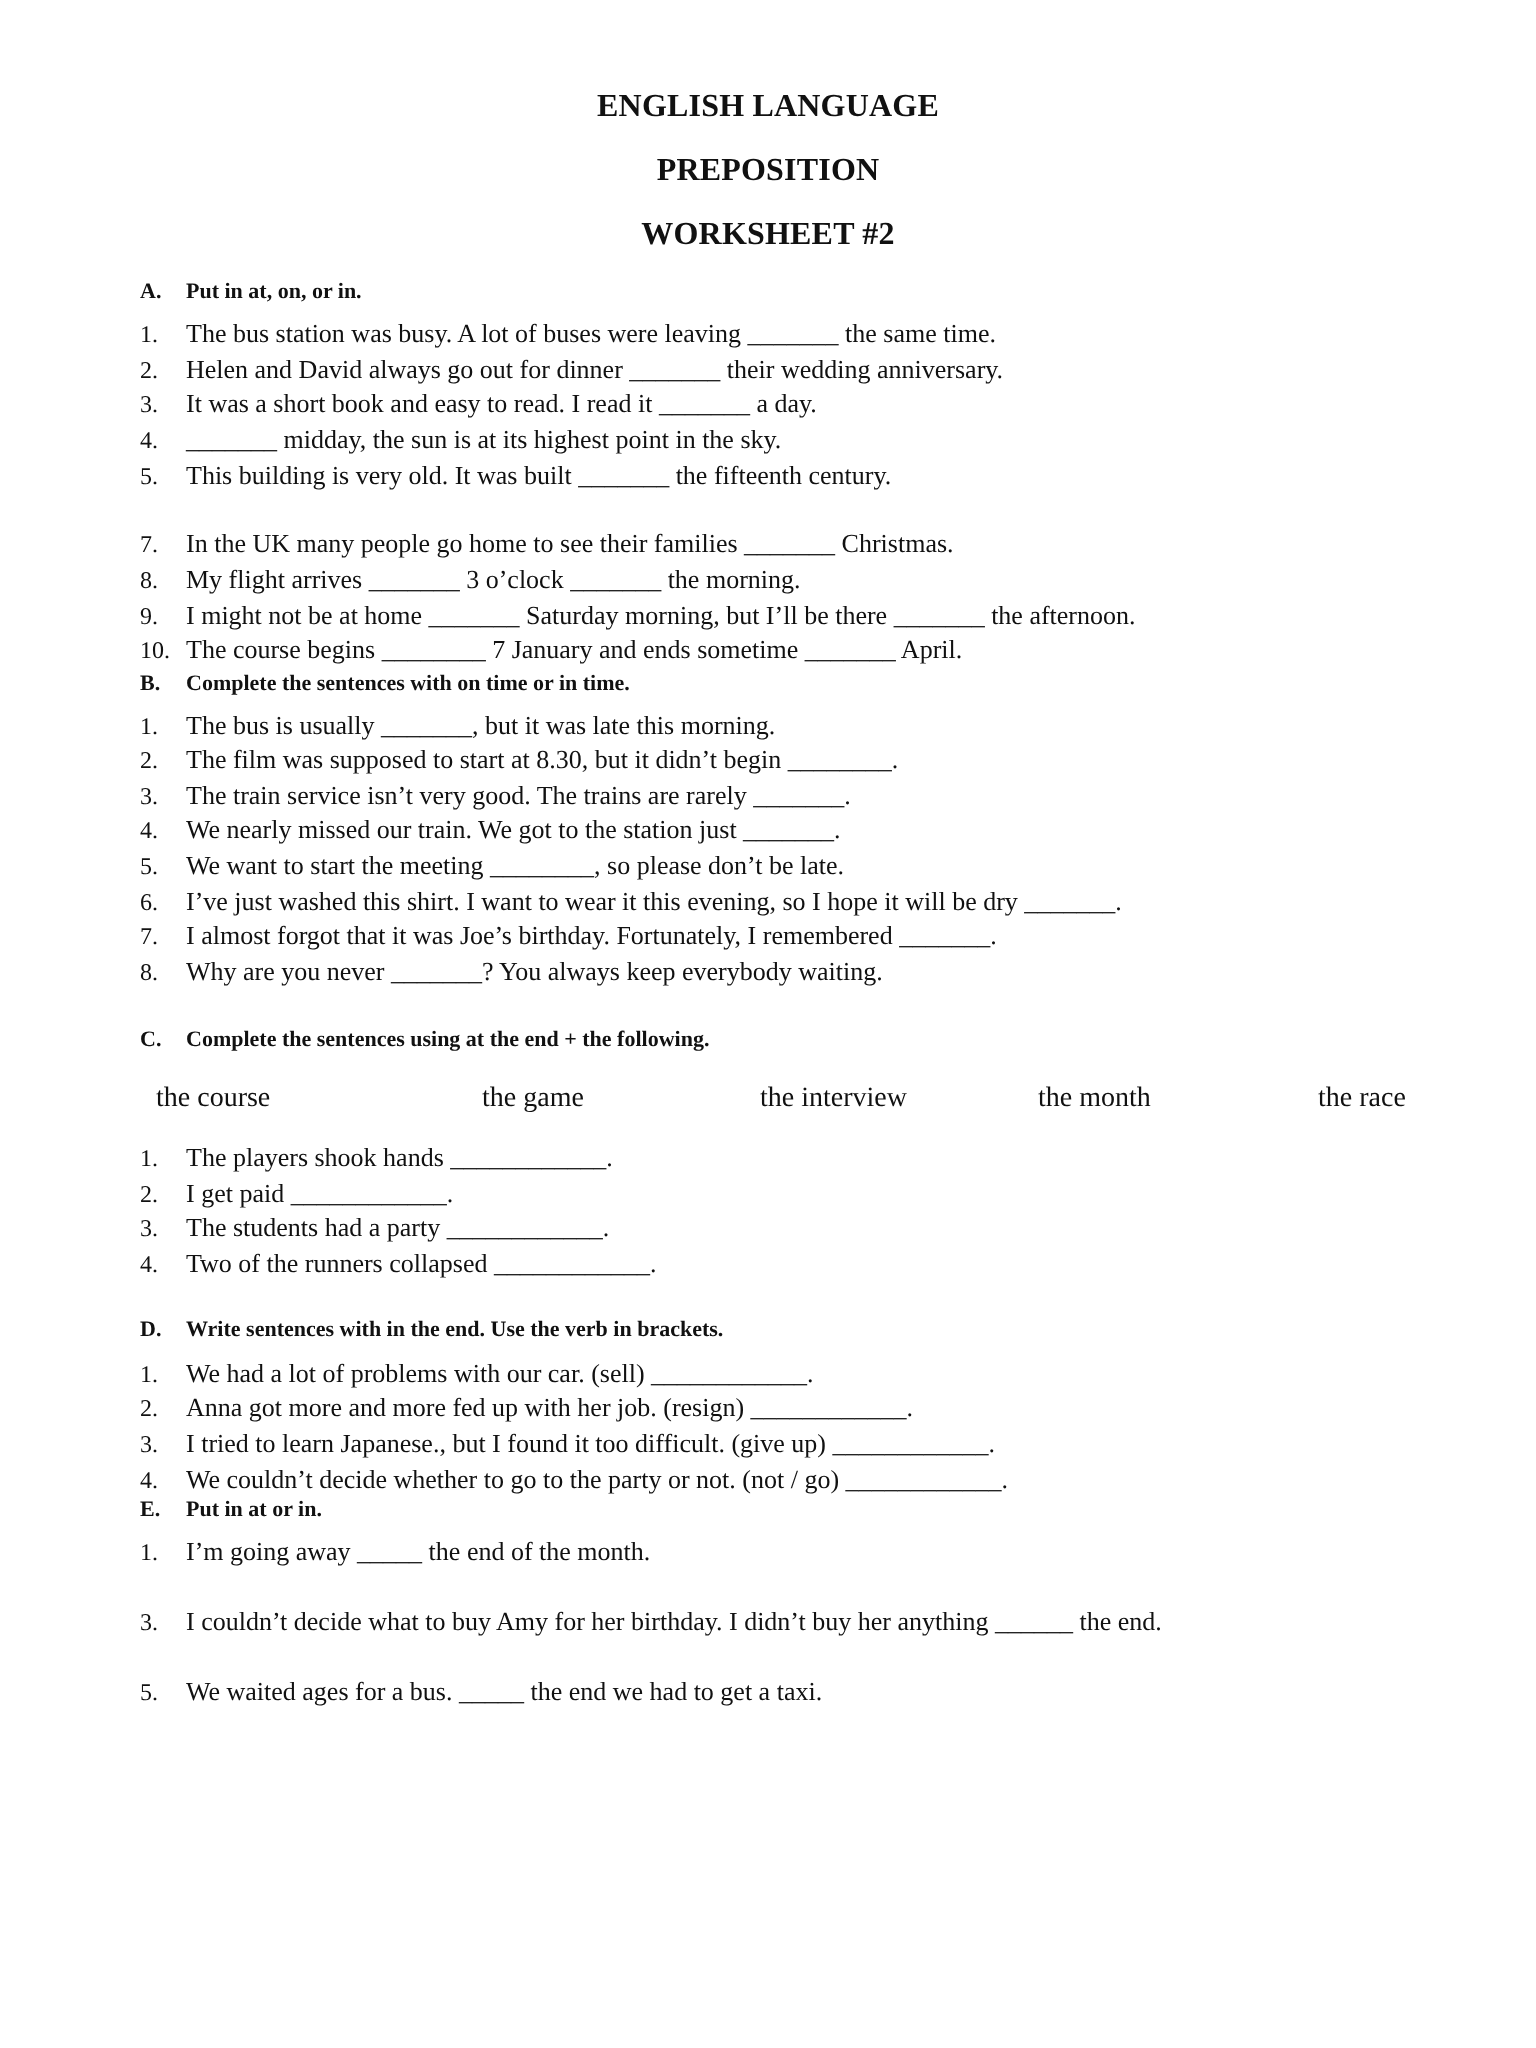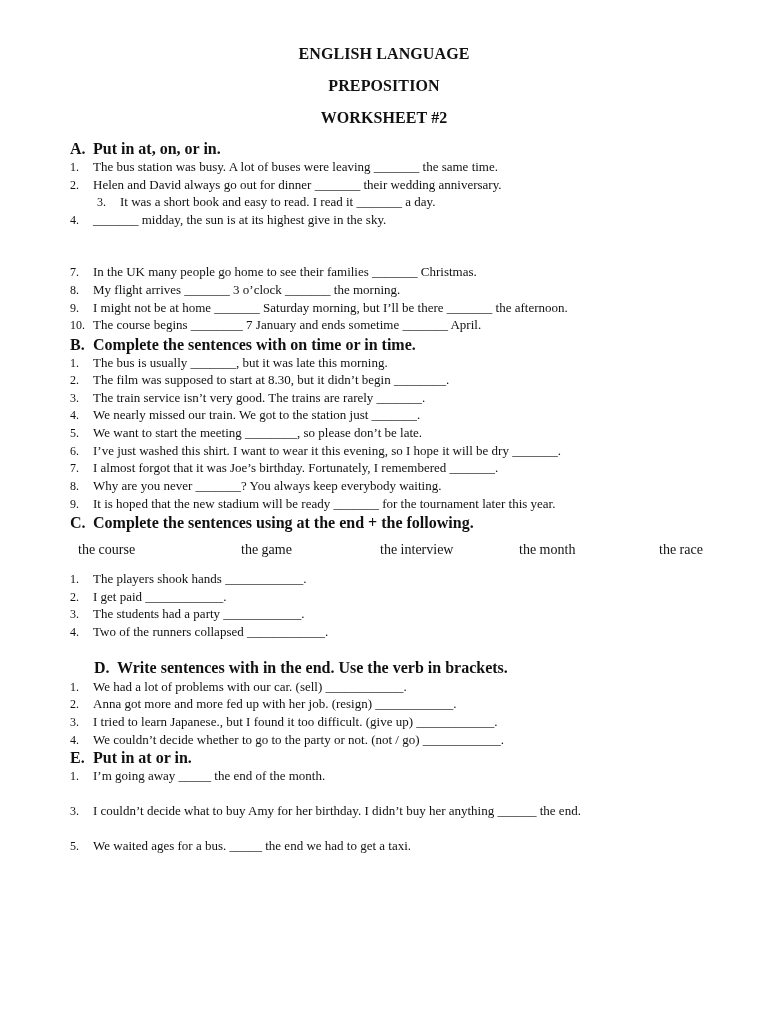--- a/index.html
+++ b/index.html
@@ -27,21 +27,21 @@
       width: 768px;
       text-align: center;
       font-weight: bold;
       font-size: 16px;
       letter-spacing: 0.1px;
     }
     .section-head {
       position: absolute;
       left: 70px;
       font-weight: bold;
-      font-size: 16px;
+      font-size: 11px;
       white-space: nowrap;
     }
     .section-head .letter {
       display: inline-block;
       width: 23px;
     }
     .item {
       position: absolute;
       left: 70px;
       font-size: 13px;
@@ -73,56 +73,56 @@
 
   <div class="title" style="top:45px;">ENGLISH LANGUAGE</div>
   <div class="title" style="top:77px;">PREPOSITION</div>
   <div class="title" style="top:109px;">WORKSHEET #2</div>
 
   <div class="section-head" style="top:140px;">
     <span class="letter">A.</span><span>Put in at, on, or in.</span>
   </div>
   <div class="item" style="top:159px;"><span class="num">1.</span><span>The bus station was busy. A lot of buses were leaving _______ the same time.</span></div>
   <div class="item" style="top:177px;"><span class="num">2.</span><span>Helen and David always go out for dinner _______ their wedding anniversary.</span></div>
-  <div class="item" style="top:194px;margin-left:27px;"><span class="num">3.</span><span>It was a short book and easy to read. I read it _______ a day.</span></div>
-  <div class="item" style="top:212px;"><span class="num">4.</span><span>_______ midday, the sun is at its highest give in the sky.</span></div>
+  <div class="item" style="top:194px;"><span class="num">3.</span><span>It was a short book and easy to read. I read it _______ a day.</span></div>
+  <div class="item" style="top:212px;"><span class="num">4.</span><span>_______ midday, the sun is at its highest point in the sky.</span></div>
+  <div class="item" style="top:230px;"><span class="num">5.</span><span>This building is very old. It was built _______ the fifteenth century.</span></div>
   <div class="item" style="top:264px;"><span class="num">7.</span><span>In the UK many people go home to see their families _______ Christmas.</span></div>
   <div class="item" style="top:282px;"><span class="num">8.</span><span>My flight arrives _______ 3 o’clock _______ the morning.</span></div>
   <div class="item" style="top:300px;"><span class="num">9.</span><span>I might not be at home _______ Saturday morning, but I’ll be there _______ the afternoon.</span></div>
   <div class="item" style="top:317px;"><span class="num">10.</span><span>The course begins ________ 7 January and ends sometime _______ April.</span></div>
 
   <div class="section-head" style="top:336px;">
     <span class="letter">B.</span><span>Complete the sentences with on time or in time.</span>
   </div>
   <div class="item" style="top:355px;"><span class="num">1.</span><span>The bus is usually _______, but it was late this morning.</span></div>
   <div class="item" style="top:372px;"><span class="num">2.</span><span>The film was supposed to start at 8.30, but it didn’t begin ________.</span></div>
   <div class="item" style="top:390px;"><span class="num">3.</span><span>The train service isn’t very good. The trains are rarely _______.</span></div>
   <div class="item" style="top:407px;"><span class="num">4.</span><span>We nearly missed our train. We got to the station just _______.</span></div>
   <div class="item" style="top:425px;"><span class="num">5.</span><span>We want to start the meeting ________, so please don’t be late.</span></div>
   <div class="item" style="top:443px;"><span class="num">6.</span><span>I’ve just washed this shirt. I want to wear it this evening, so I hope it will be dry _______.</span></div>
   <div class="item" style="top:460px;"><span class="num">7.</span><span>I almost forgot that it was Joe’s birthday. Fortunately, I remembered _______.</span></div>
   <div class="item" style="top:478px;"><span class="num">8.</span><span>Why are you never _______? You always keep everybody waiting.</span></div>
-  <div class="item" style="top:496px;"><span class="num">9.</span><span>It is hoped that the new stadium will be ready _______ for the tournament later this year.</span></div>
 
   <div class="section-head" style="top:514px;">
     <span class="letter">C.</span><span>Complete the sentences using at the end + the following.</span>
   </div>
   <div class="word-bank">
     <span style="left:0px;">the course</span>
     <span style="left:163px;">the game</span>
     <span style="left:302px;">the interview</span>
     <span style="left:441px;">the month</span>
     <span style="left:581px;">the race</span>
   </div>
   <div class="item" style="top:571px;"><span class="num">1.</span><span>The players shook hands ____________.</span></div>
   <div class="item" style="top:589px;"><span class="num">2.</span><span>I get paid ____________.</span></div>
   <div class="item" style="top:606px;"><span class="num">3.</span><span>The students had a party ____________.</span></div>
   <div class="item" style="top:624px;"><span class="num">4.</span><span>Two of the runners collapsed ____________.</span></div>
 
-  <div class="section-head" style="top:659px;margin-left:24px;">
+  <div class="section-head" style="top:659px;">
     <span class="letter">D.</span><span>Write sentences with in the end. Use the verb in brackets.</span>
   </div>
   <div class="item" style="top:679px;"><span class="num">1.</span><span>We had a lot of problems with our car. (sell) ____________.</span></div>
   <div class="item" style="top:696px;"><span class="num">2.</span><span>Anna got more and more fed up with her job. (resign) ____________.</span></div>
   <div class="item" style="top:714px;"><span class="num">3.</span><span>I tried to learn Japanese., but I found it too difficult. (give up) ____________.</span></div>
   <div class="item" style="top:732px;"><span class="num">4.</span><span>We couldn’t decide whether to go to the party or not. (not / go) ____________.</span></div>
 
   <div class="section-head" style="top:749px;">
     <span class="letter">E.</span><span>Put in at or in.</span>
   </div>

